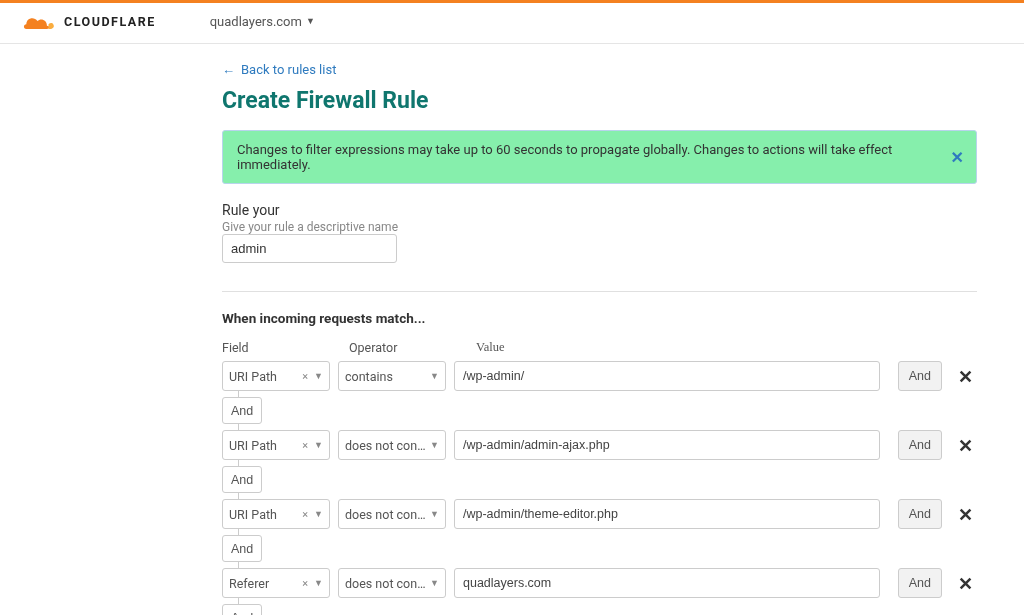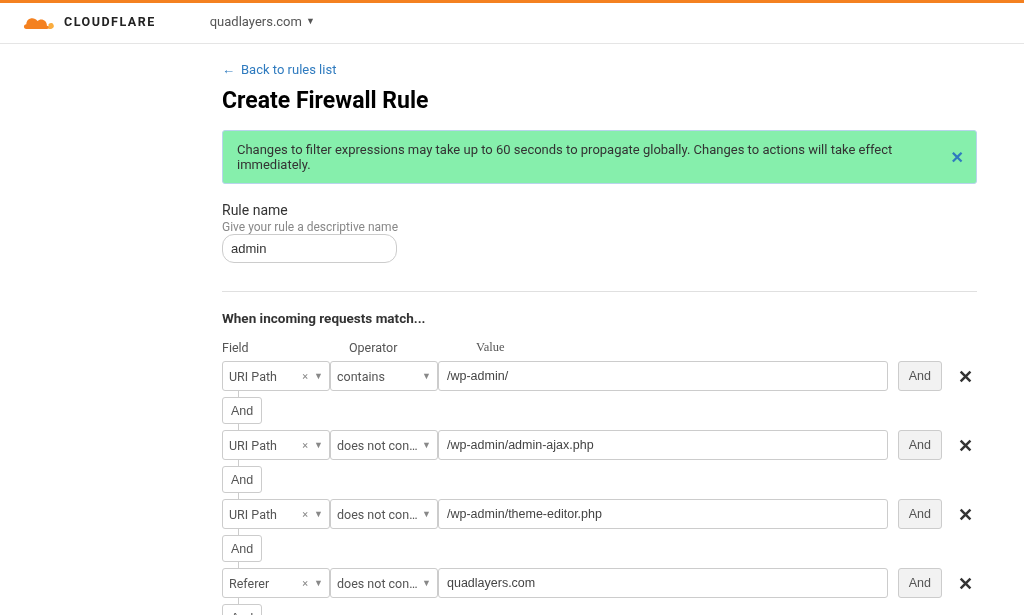--- a/index.html
+++ b/index.html
@@ -64,21 +64,21 @@
       font-size: 13px;
       cursor: pointer;
       display: inline-flex;
       align-items: center;
       gap: 6px;
       margin-bottom: 10px;
     }
     .page-title {
       font-size: 23px;
       font-weight: 700;
-      color: #000000;
+      color: #0f766e;
       margin-bottom: 16px;
     }
     .notice {
       background: #86efac;
       border: 1px solid #b8d4ec;
       border-radius: 3px;
       padding: 11px 36px 11px 14px;
       font-size: 13px;
       color: #333;
       position: relative;
@@ -101,21 +101,21 @@
     }
     .sublabel {
       font-size: 12px;
       color: #888;
       margin-bottom: 0;
     }
     .text-input {
       width: 175px;
       padding: 6px 8px;
       border: 1px solid #ccc;
-      border-radius: 12px;
+      border-radius: 3px;
       font-size: 13px;
       color: #333;
     }
     .divider {
       border: none;
       border-top: 1px solid #e0e0e0;
       margin: 28px 0 18px;
     }
     .section-heading {
       font-size: 13.5px;
@@ -133,21 +133,21 @@
       margin-bottom: 6px;
       font-size: 12.5px;
       color: #555;
     }
     .col-field { width: 108px; }
     .col-op { width: 108px; }
     .col-val { flex: 1; font-family: Liberation Serif, serif; }
     .rule-row {
       display: flex;
       align-items: center;
-      gap: 0;
+      gap: 8px;
       width: 100%;
     }
     .select-box {
       display: flex;
       align-items: center;
       border: 1px solid #ccc;
       border-radius: 3px;
       height: 30px;
       padding: 0 6px;
       font-size: 12.5px;
@@ -268,21 +268,21 @@
     <span>Back to rules list</span>
   </div>
 
   <h1 class="page-title">Create Firewall Rule</h1>
 
   <div class="notice">
     <span>Changes to filter expressions may take up to 60 seconds to propagate globally. Changes to actions will take effect immediately.</span>
     <span class="notice-close">✕</span>
   </div>
 
-  <div class="label">Rule name</div>
+  <div class="label">Rule your</div>
   <div class="sublabel">Give your rule a descriptive name</div>
   <input class="text-input" type="text" value="admin" style="">
 
   <hr class="divider">
 
   <div class="section-heading">When incoming requests match...</div>
 
   <div class="rules-area">
 
     <div class="col-headers">

